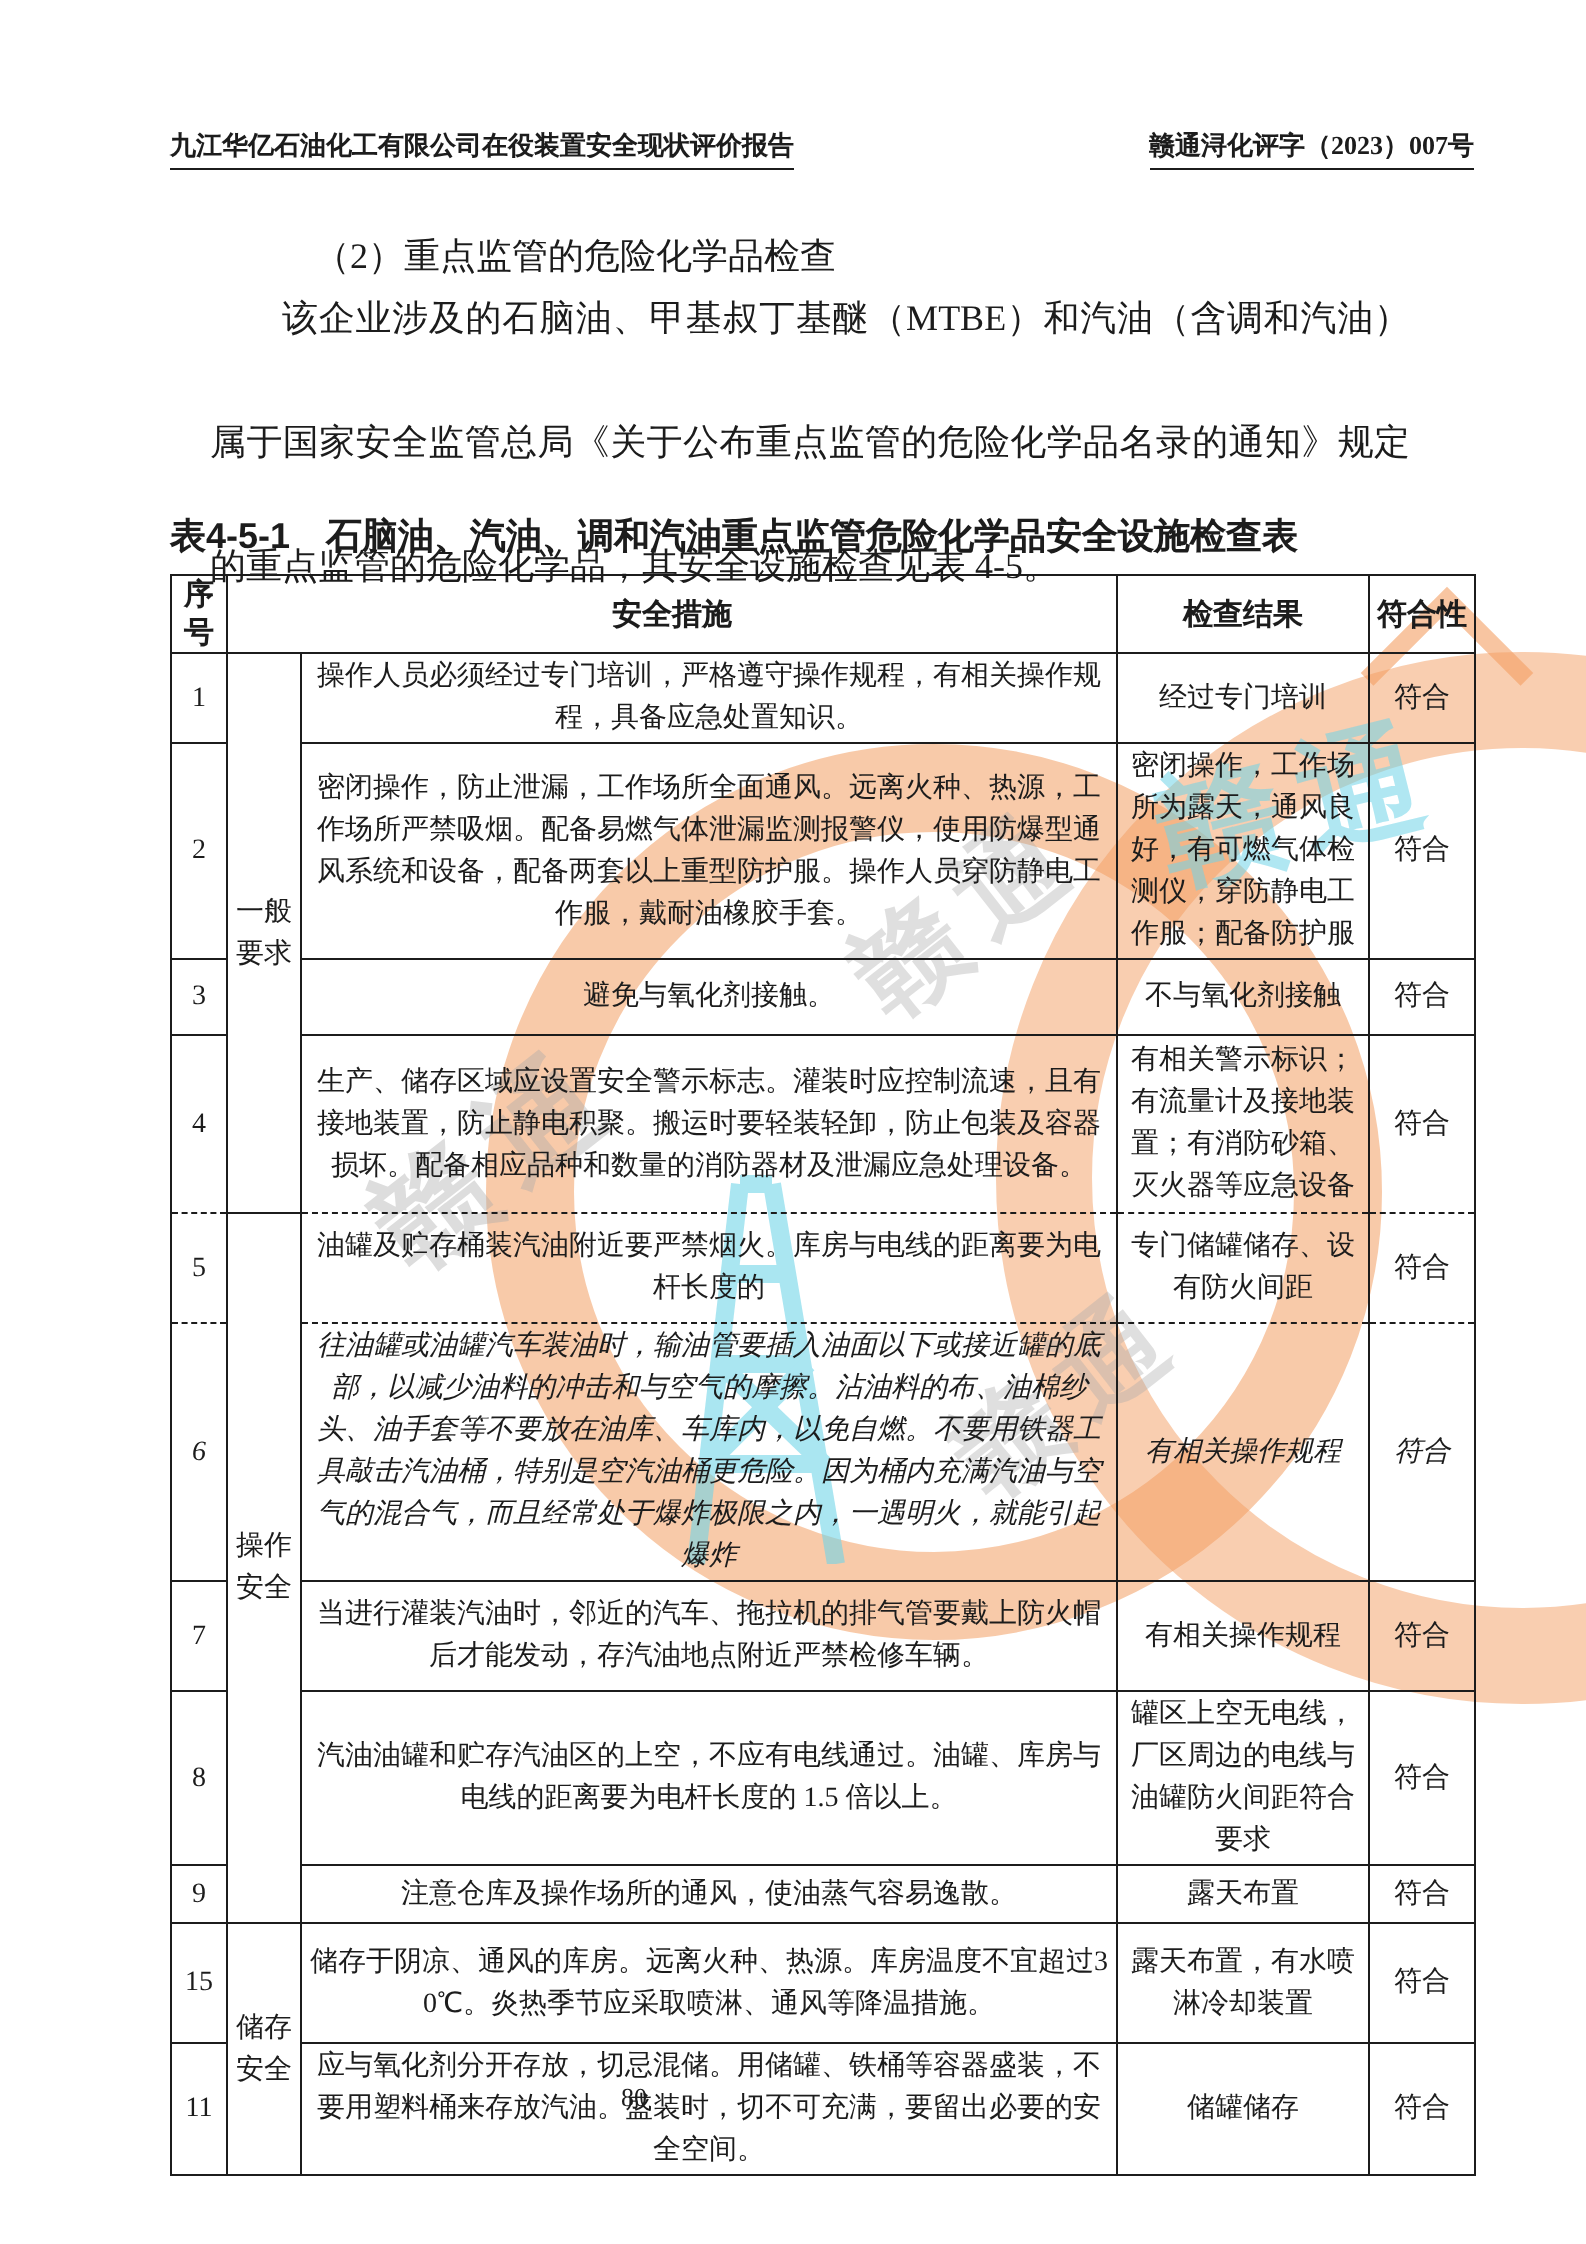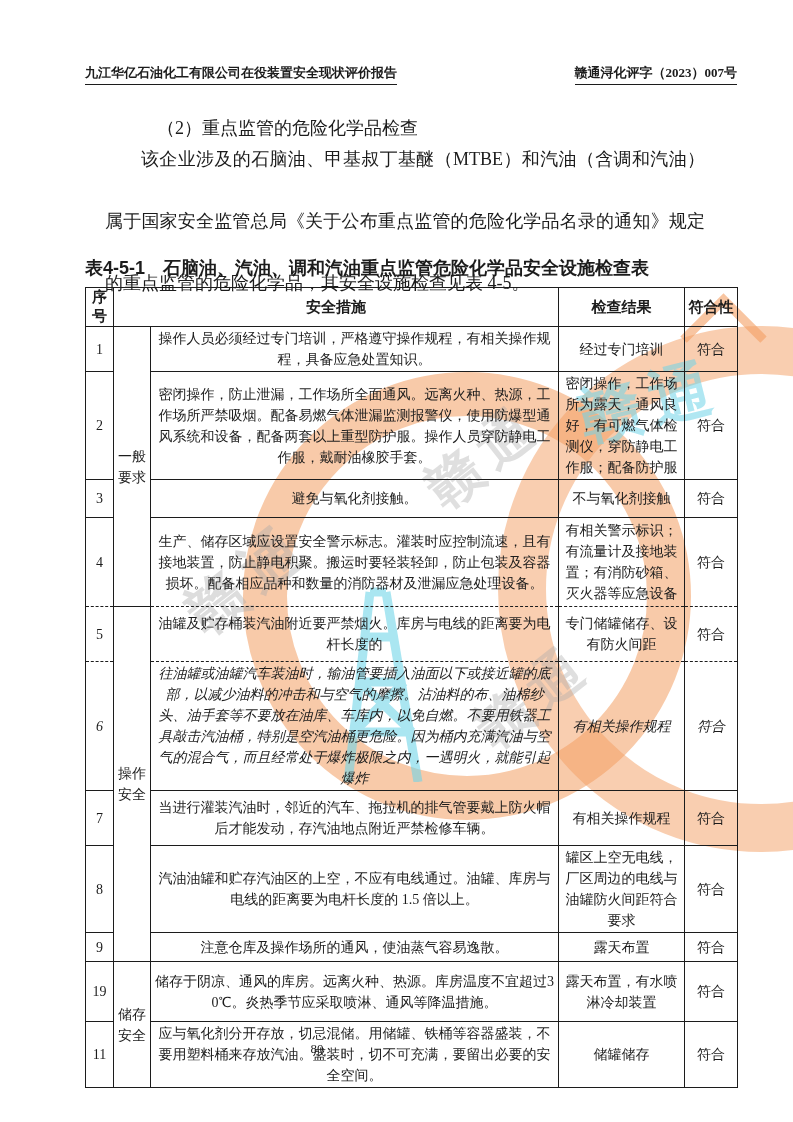--- a/index.html
+++ b/index.html
@@ -167,21 +167,21 @@
             <td class="c-result">罐区上空无电线，厂区周边的电线与油罐防火间距符合要求</td>
             <td class="c-conf">符合</td>
           </tr>
           <tr>
             <td class="c-no">9</td>
             <td class="c-measure">注意仓库及操作场所的通风，使油蒸气容易逸散。</td>
             <td class="c-result">露天布置</td>
             <td class="c-conf">符合</td>
           </tr>
           <tr>
-            <td class="c-no">19</td>
+            <td class="c-no">15</td>
             <td class="c-group" rowspan="2">储存安全</td>
             <td class="c-measure">储存于阴凉、通风的库房。远离火种、热源。库房温度不宜超过30℃。炎热季节应采取喷淋、通风等降温措施。</td>
             <td class="c-result">露天布置，有水喷淋冷却装置</td>
             <td class="c-conf">符合</td>
           </tr>
           <tr>
             <td class="c-no">11</td>
             <td class="c-measure">应与氧化剂分开存放，切忌混储。用储罐、铁桶等容器盛装，不要用塑料桶来存放汽油。盛装时，切不可充满，要留出必要的安全空间。</td>
             <td class="c-result">储罐储存</td>
             <td class="c-conf">符合</td>

